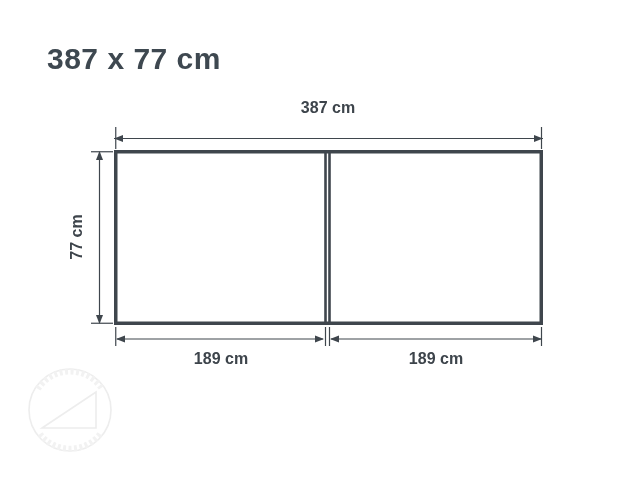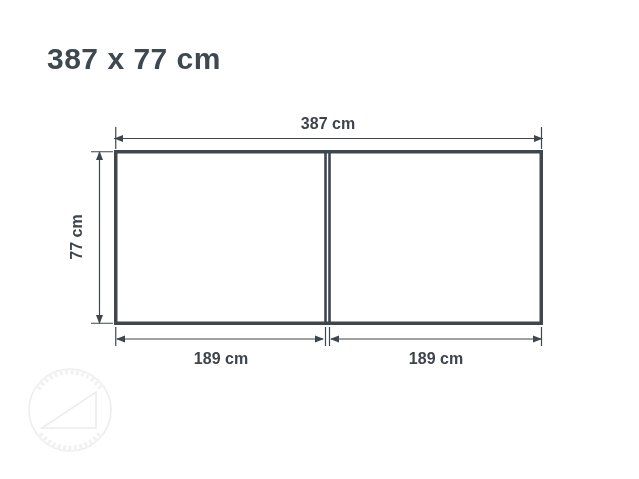--- a/index.html
+++ b/index.html
@@ -7,21 +7,20 @@
     padding: 0;
     background: #ffffff;
   }
   .canvas {
     position: relative;
     width: 639px;
     height: 479px;
     background: #ffffff;
     overflow: hidden;
     font-family: "Liberation Sans", "DejaVu Sans", sans-serif;
-    border-radius: 14px;
   }
   .title {
     position: absolute;
     left: 47px;
     top: 42px;
     font-size: 30px;
     font-weight: 700;
     color: #3e4850;
     letter-spacing: 0.5px;
     white-space: nowrap;
@@ -35,21 +34,21 @@
     position: absolute;
     transform: translate(-50%, -50%);
     font-size: 16px;
     font-weight: 700;
     color: #3d444b;
     white-space: nowrap;
   }
   .dim-label.rotated {
     transform: translate(-50%, -50%) rotate(-90deg);
   }
-  .label-top    { left: 328px; top: 124px; }
+  .label-top    { left: 328px; top: 108px; }
   .label-left   { left: 77px;  top: 237px; }
   .label-bottom-left  { left: 221px; top: 359px; }
   .label-bottom-right { left: 436px; top: 359px; }
 </style>
 </head>
 <body>
 
 <div class="canvas">
 
   <div class="title">387 x 77 cm</div>

